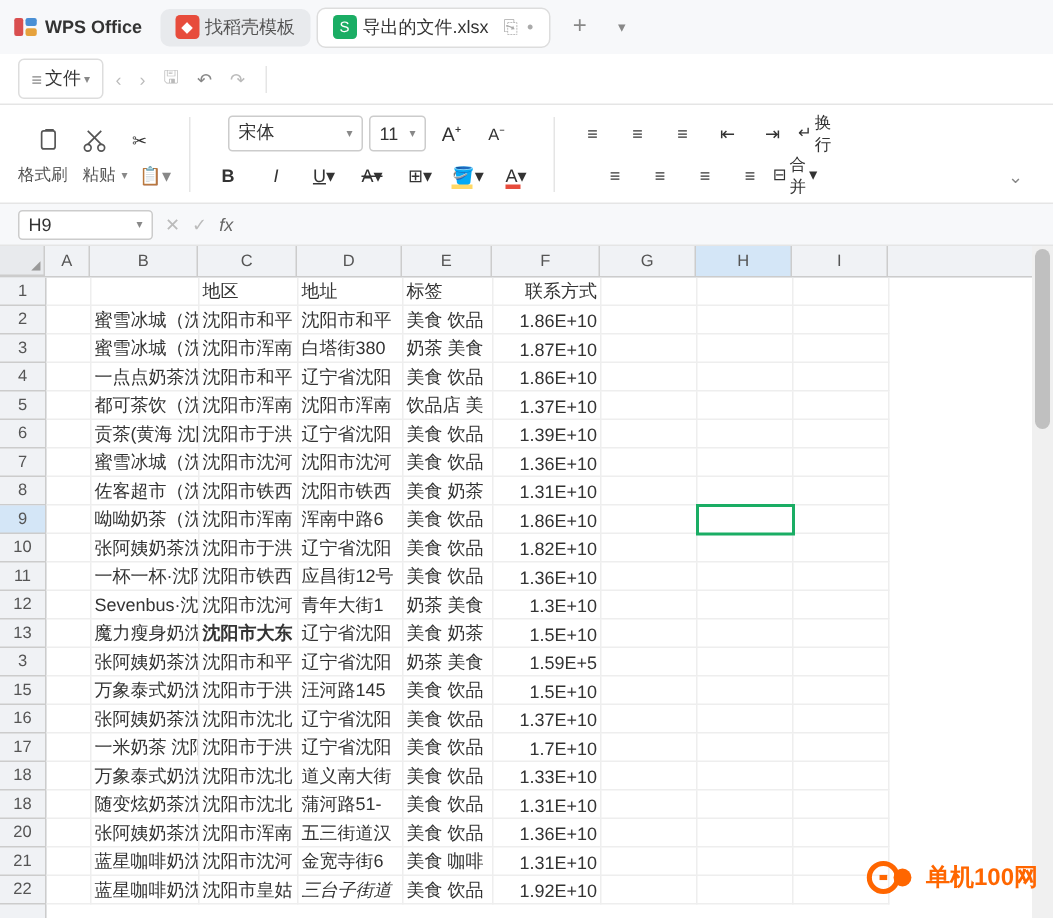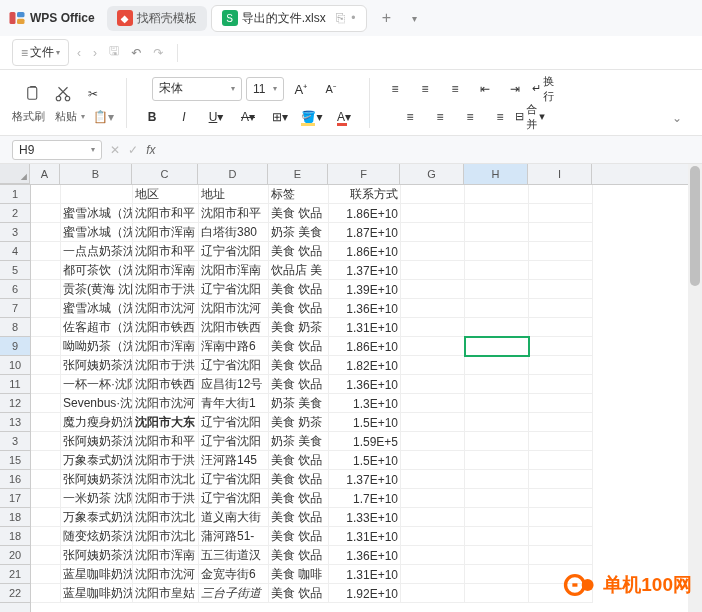--- a/index.html
+++ b/index.html
@@ -40,21 +40,21 @@
 .corner { width: 30px; height: 20px; background: #e8eaed; border-right: 1px solid #ccc; border-bottom: 1px solid #ccc; }
 .col-h { height: 20px; display: flex; align-items: center; justify-content: center; border-right: 1px solid #ccc; font-size: 11px; color: #555; }
 .col-h.selected { background: #d4e6f7; }
 .row-h { width: 30px; height: 19px; display: flex; align-items: center; justify-content: center; border-bottom: 1px solid #ccc; font-size: 11px; color: #555; }
 .row-h.selected { background: #d4e6f7; }
 .cells { position: relative; }
 .data-row { display: flex; height: 19px; border-bottom: 1px solid #eee; }
 .cell { height: 19px; border-right: 1px solid #eee; font-size: 12px; padding: 0 2px; overflow: hidden; white-space: nowrap; display: flex; align-items: center; }
 .cell.selected { outline: 2px solid #1aad64; outline-offset: -1px; background: #fff; z-index: 2; }
 .watermark { position: absolute; bottom: 10px; right: 10px; display: flex; align-items: center; gap: 6px; z-index: 10; }
-.watermark-text { font-size: 19px; font-weight: bold; color: #f60; }
+.watermark-text { font-size: 16px; font-weight: bold; color: #f60; }
 .scrollbar-v { position: absolute; right: 0; top: 164px; width: 14px; height: 448px; background: #f0f0f0; }
 .scrollbar-thumb { width: 10px; height: 120px; background: #c0c0c0; border-radius: 5px; margin: 2px; }
 </style>
 </head>
 <body>
 
 <div class="titlebar">
   <div class="app-logo">
     <svg viewBox="0 0 24 24">
         <rect x="2" y="4" width="8" height="16" rx="2" fill="#d94f4f"></rect>

